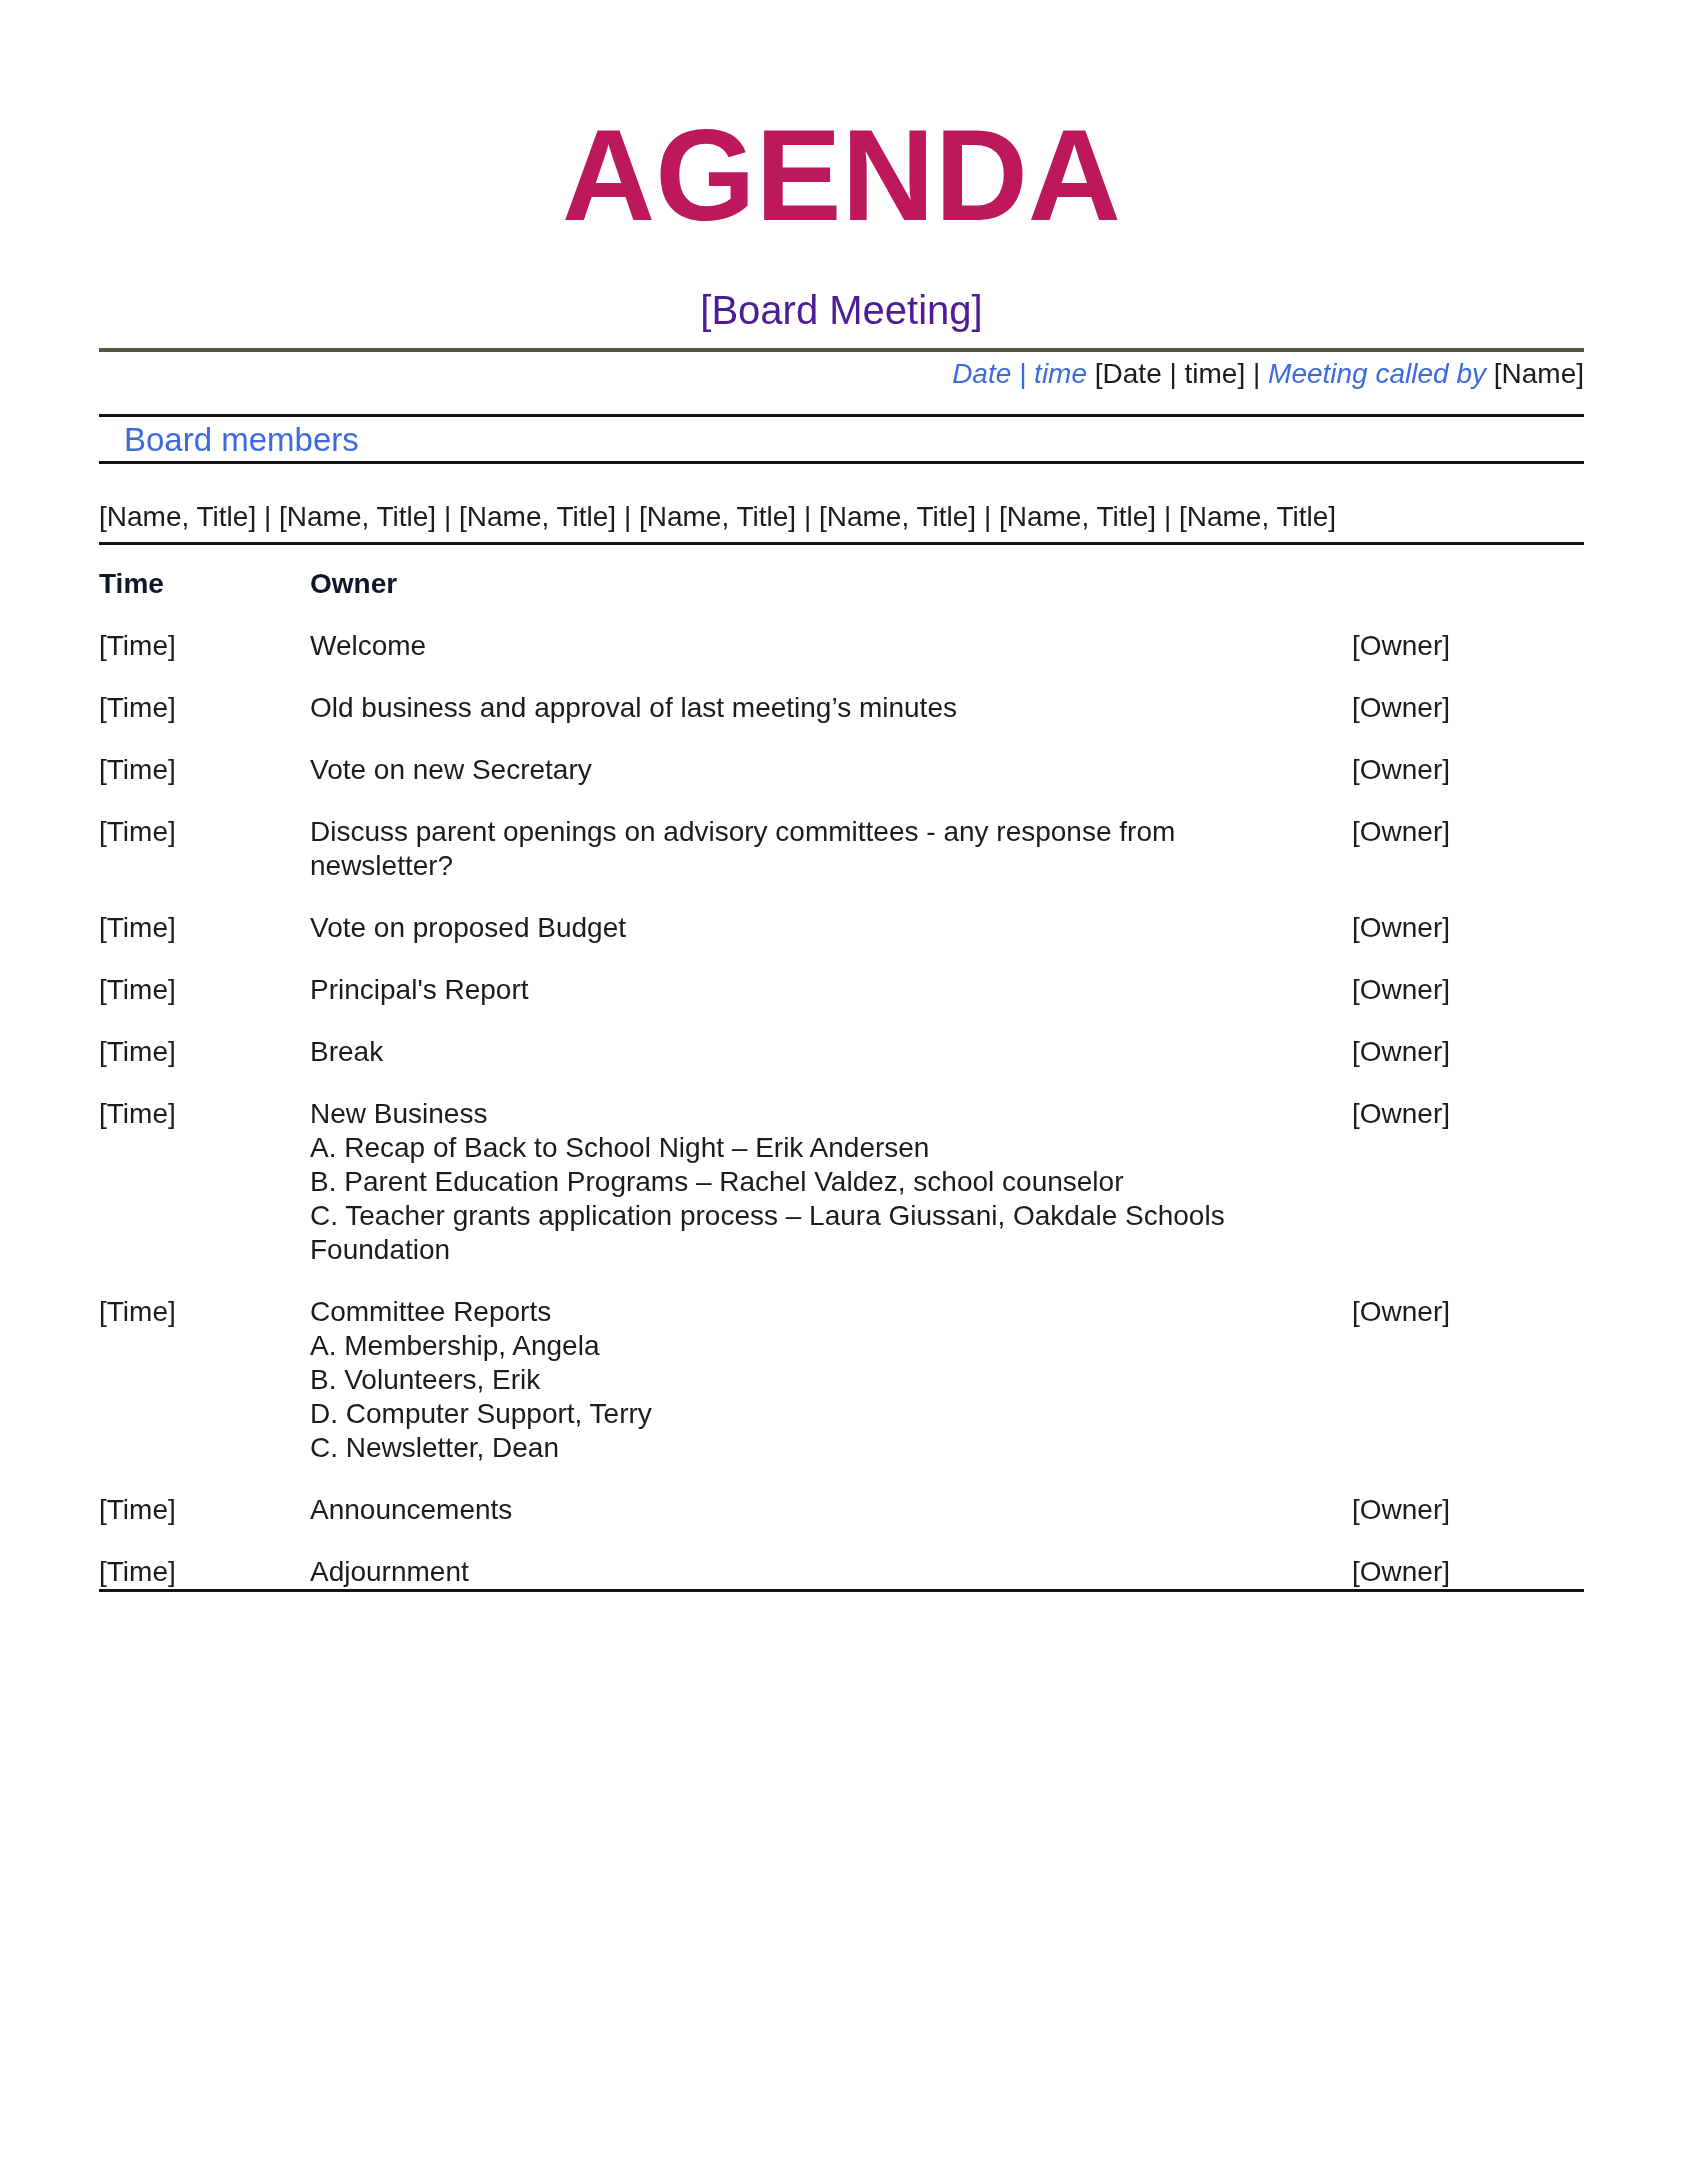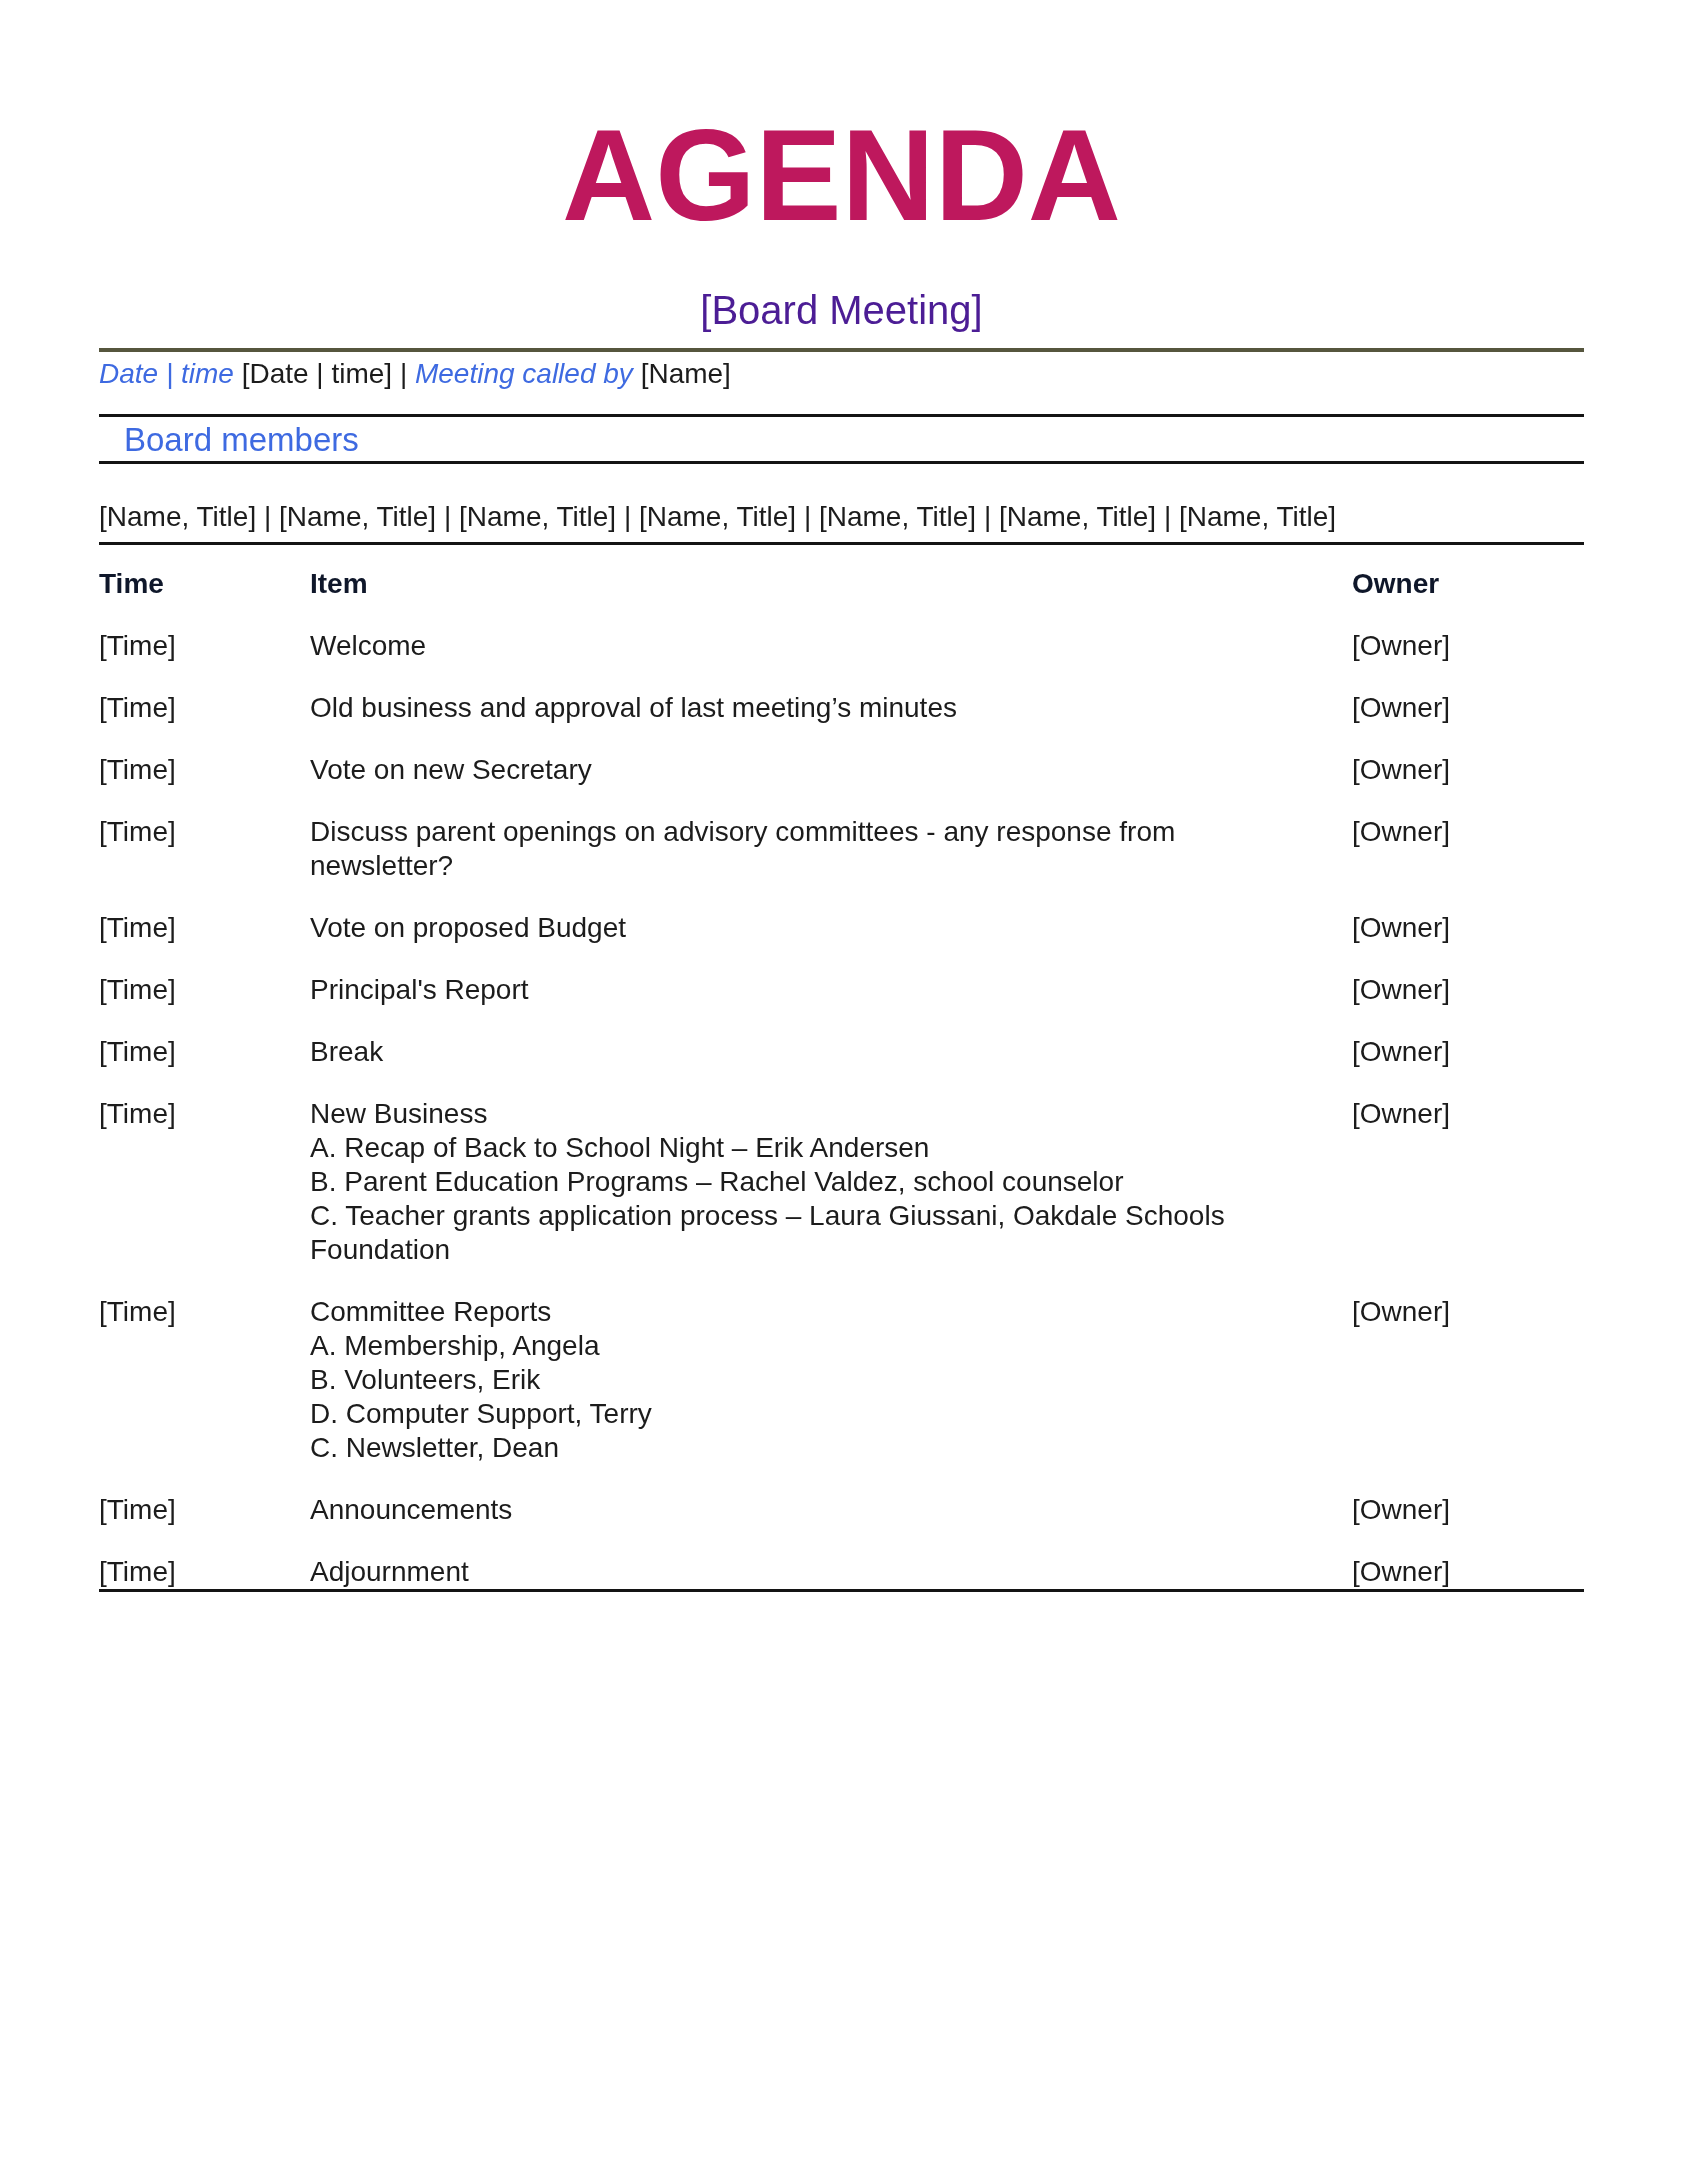--- a/index.html
+++ b/index.html
@@ -40,21 +40,21 @@
     height: 3px;
     background: #141414;
   }
   hr.rule-olive {
     height: 4px;
     margin-top: 14px;
     background: #56563e;
   }
   .meta-line {
     margin-top: 5px;
-    text-align: left;
+    text-align: right;
     font-size: 28px;
     line-height: 34px;
     color: #1c1c1c;
   }
   .blue-italic {
     color: #3e6ae1;
     font-style: italic;
   }
   hr.rule-meta { margin-top: 23px; }
   .section-heading {
@@ -106,21 +106,20 @@
   <div class="section-heading">Board members</div>
 
   <hr class="rule rule-under-heading">
 
   <div class="names-line">[Name, Title] | [Name, Title] | [Name, Title] | [Name, Title] | [Name, Title] | [Name, Title] | [Name, Title]</div>
 
   <hr class="rule rule-under-names">
 
   <div class="agenda-head">
     <span>Time</span>
-    <span>Item</span>
     <span>Owner</span>
   </div>
 
   <div id="agenda-rows">
       <div class="agenda-row">
         <div>[Time]</div>
         <div>
           <div class="item-title">Welcome</div>
         </div>
         <div>[Owner]</div>

